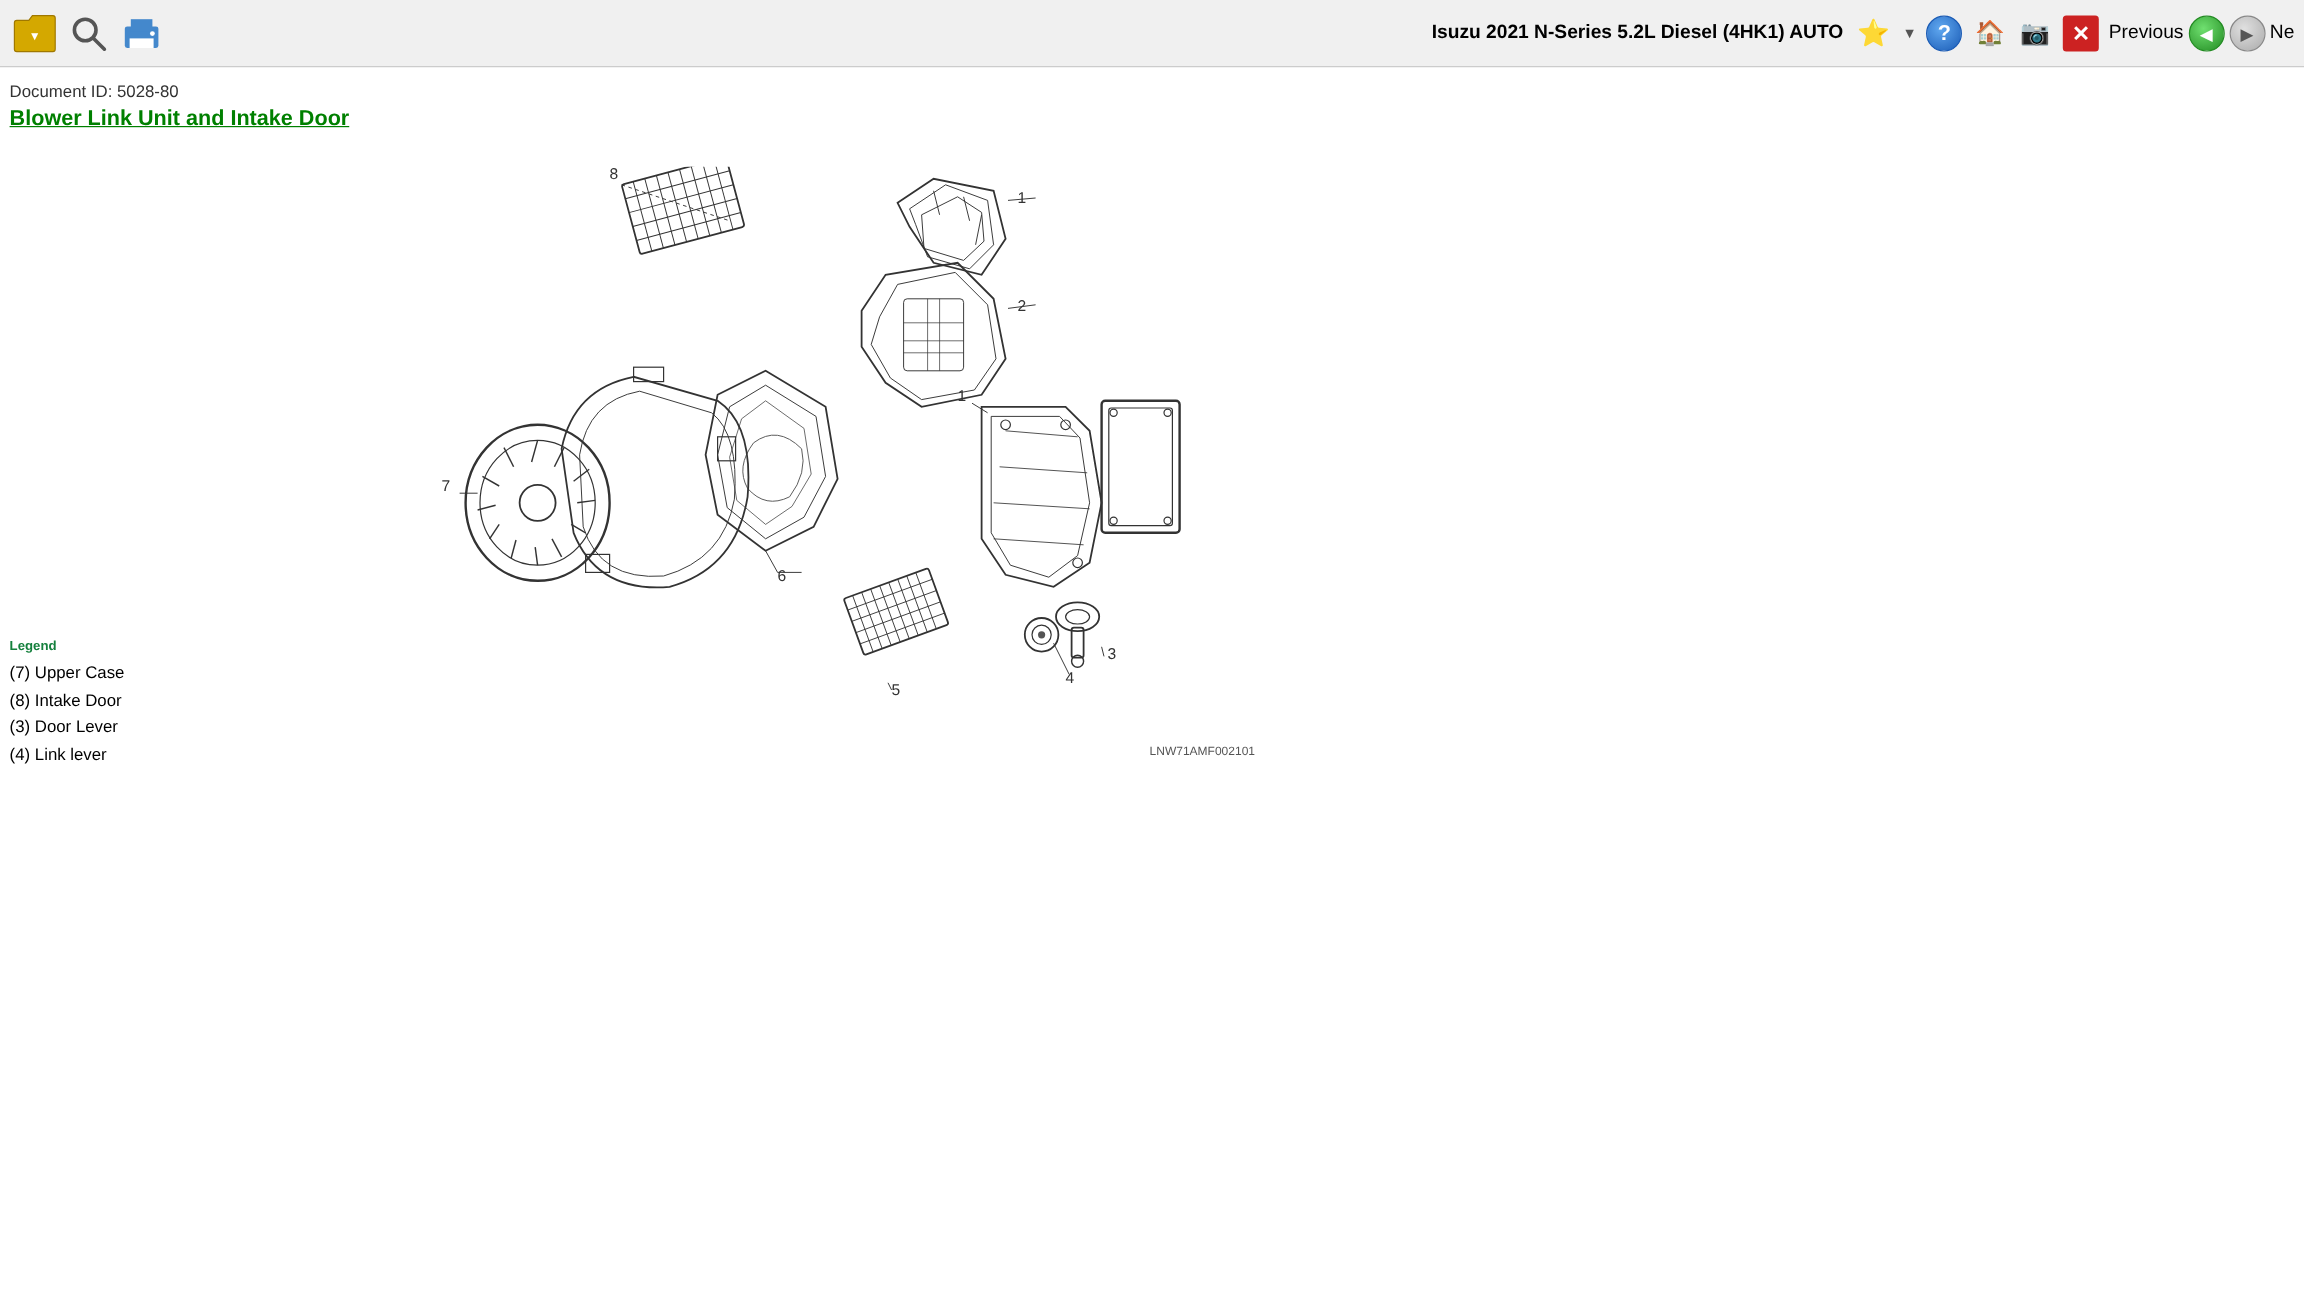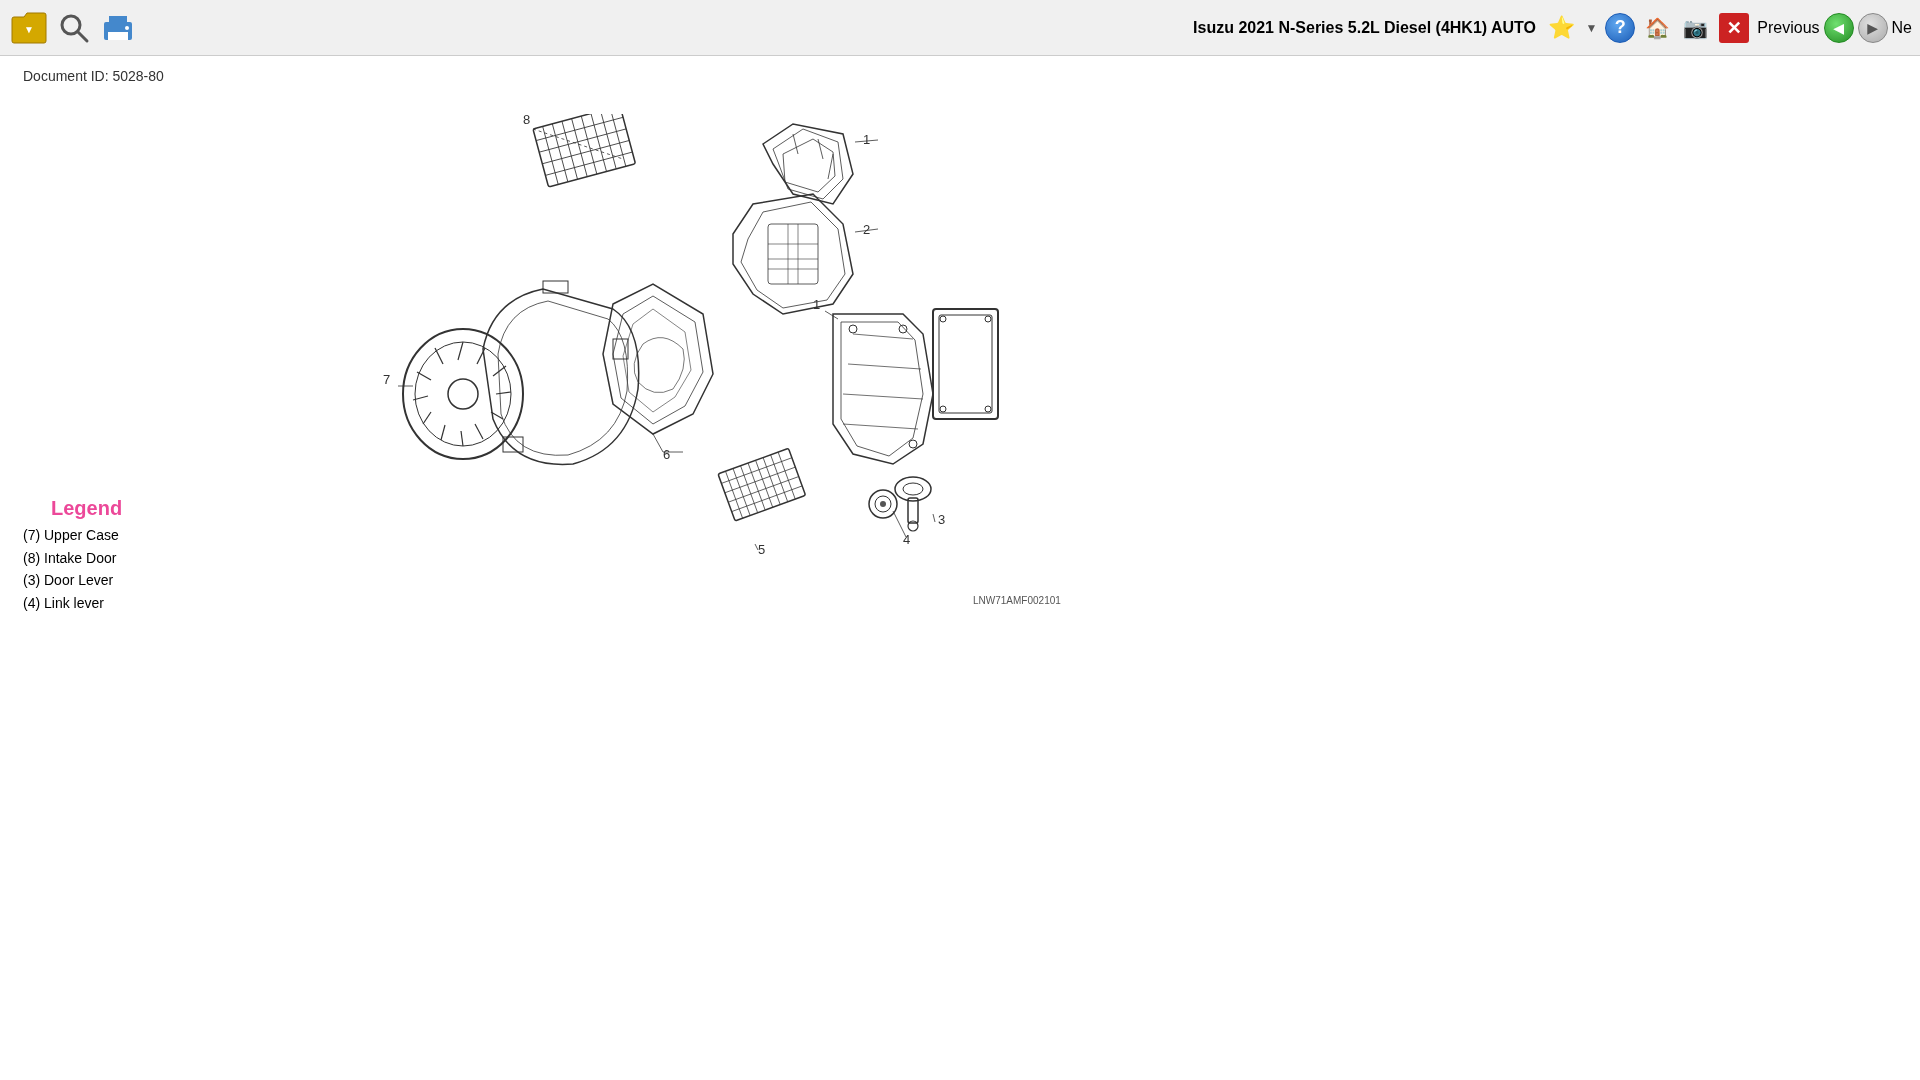--- a/index.html
+++ b/index.html
@@ -72,21 +72,21 @@
       color: #555;
     }
     .nav-label {
       font-size: 16px;
       color: #000;
       font-weight: normal;
     }
 
     
     #content {
-      padding: 12px 23px;
+      padding: 12px 8px;
       position: relative;
     }
     #doc-id {
       font-size: 14px;
       color: #333;
       margin-bottom: 4px;
     }
     #doc-title {
       font-size: 18px;
       color: #008000;
@@ -119,25 +119,24 @@
       height: 500px;
     }
 
     
     #legend {
       position: absolute;
       bottom: 40px;
       left: 0;
     }
     #legend-title {
-      font-size: 20px;
-      font-weight: bold;
-      color: #ec4899;
+      font-size: 11px;
+      font-weight: bold;
+      color: #15803d;
       margin-bottom: 4px;
-      margin-left: 28px;
     }
     .legend-item {
       font-size: 14px;
       color: #000;
       line-height: 1.6;
     }
 
     .help-btn {
       width: 30px; height: 30px;
       border-radius: 50%;
@@ -218,20 +217,21 @@
       <span class="nav-label">Previous</span>
       <div class="nav-circle-btn green">◀</div>
       <div class="nav-circle-btn gray">▶</div>
       <span class="nav-label">Ne</span>
     </div>
   </div>
 </div>
 
 <div id="content">
   <div id="doc-id">Document ID: 5028-80</div>
+  <div id="doc-title">Blower Link Unit and Intake Door</div>
 
   <div id="diagram-area">
     <svg id="diagram-svg" viewBox="0 0 700 500" xmlns="http://www.w3.org/2000/svg">
 
       <g transform="translate(160, 15)">
 
         <g transform="rotate(-15)">
           <rect x="0" y="0" width="90" height="60" fill="none" stroke="#333" stroke-width="1.5" rx="2"></rect>
           <line x1="10" y1="0" x2="10" y2="60" stroke="#333" stroke-width="0.8"></line>
           <line x1="20" y1="0" x2="20" y2="60" stroke="#333" stroke-width="0.8"></line>

